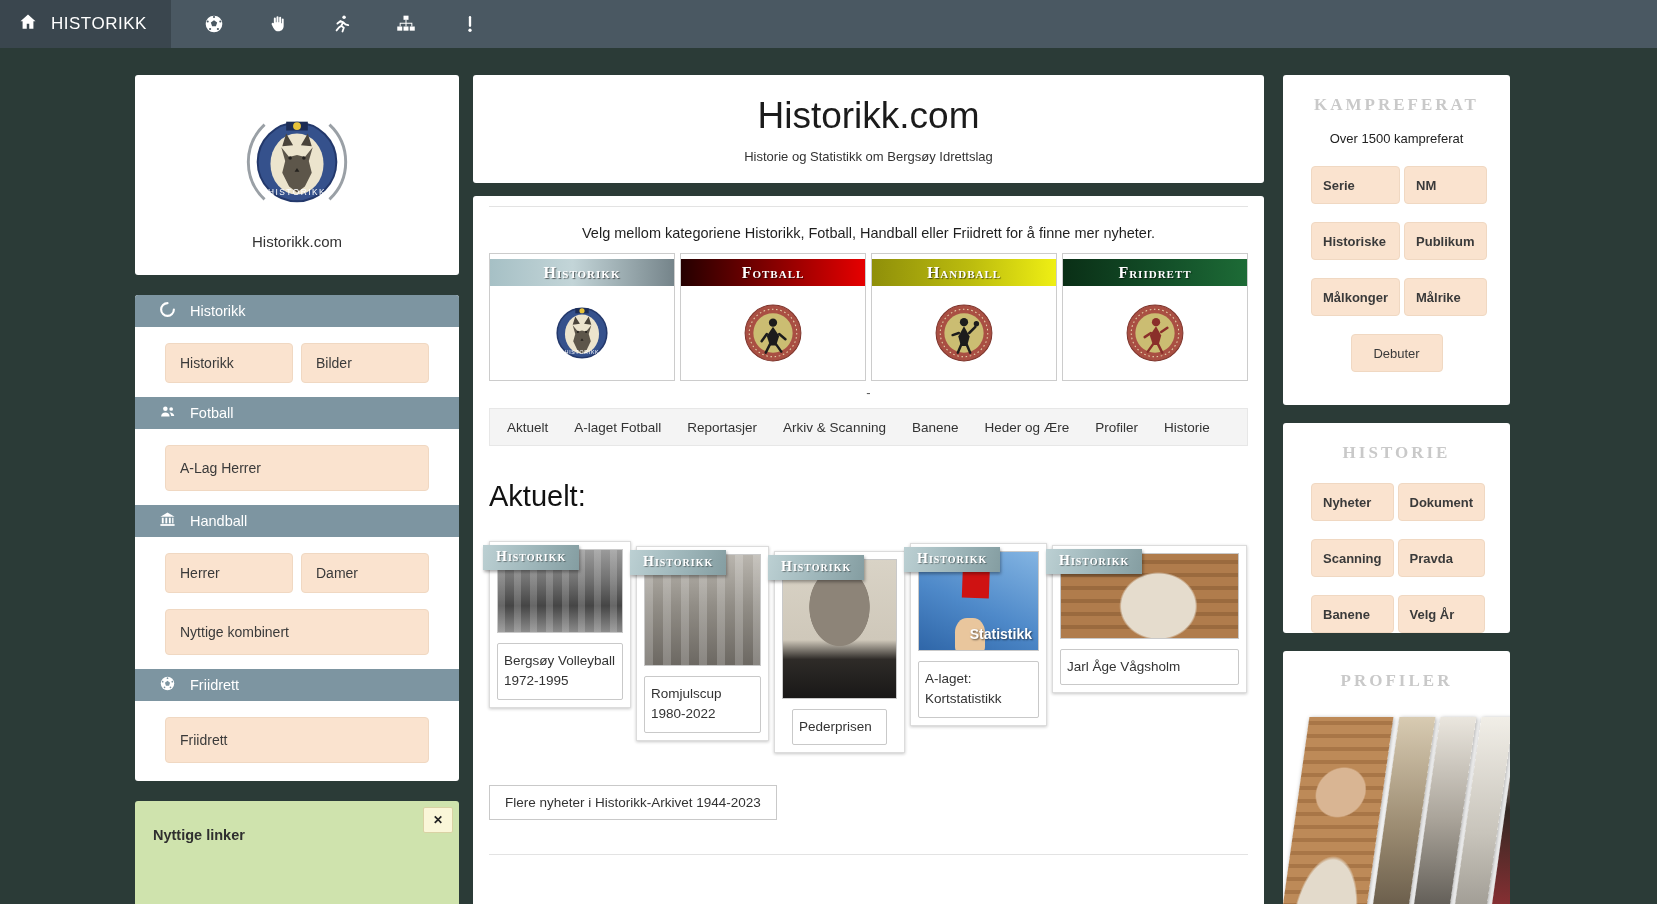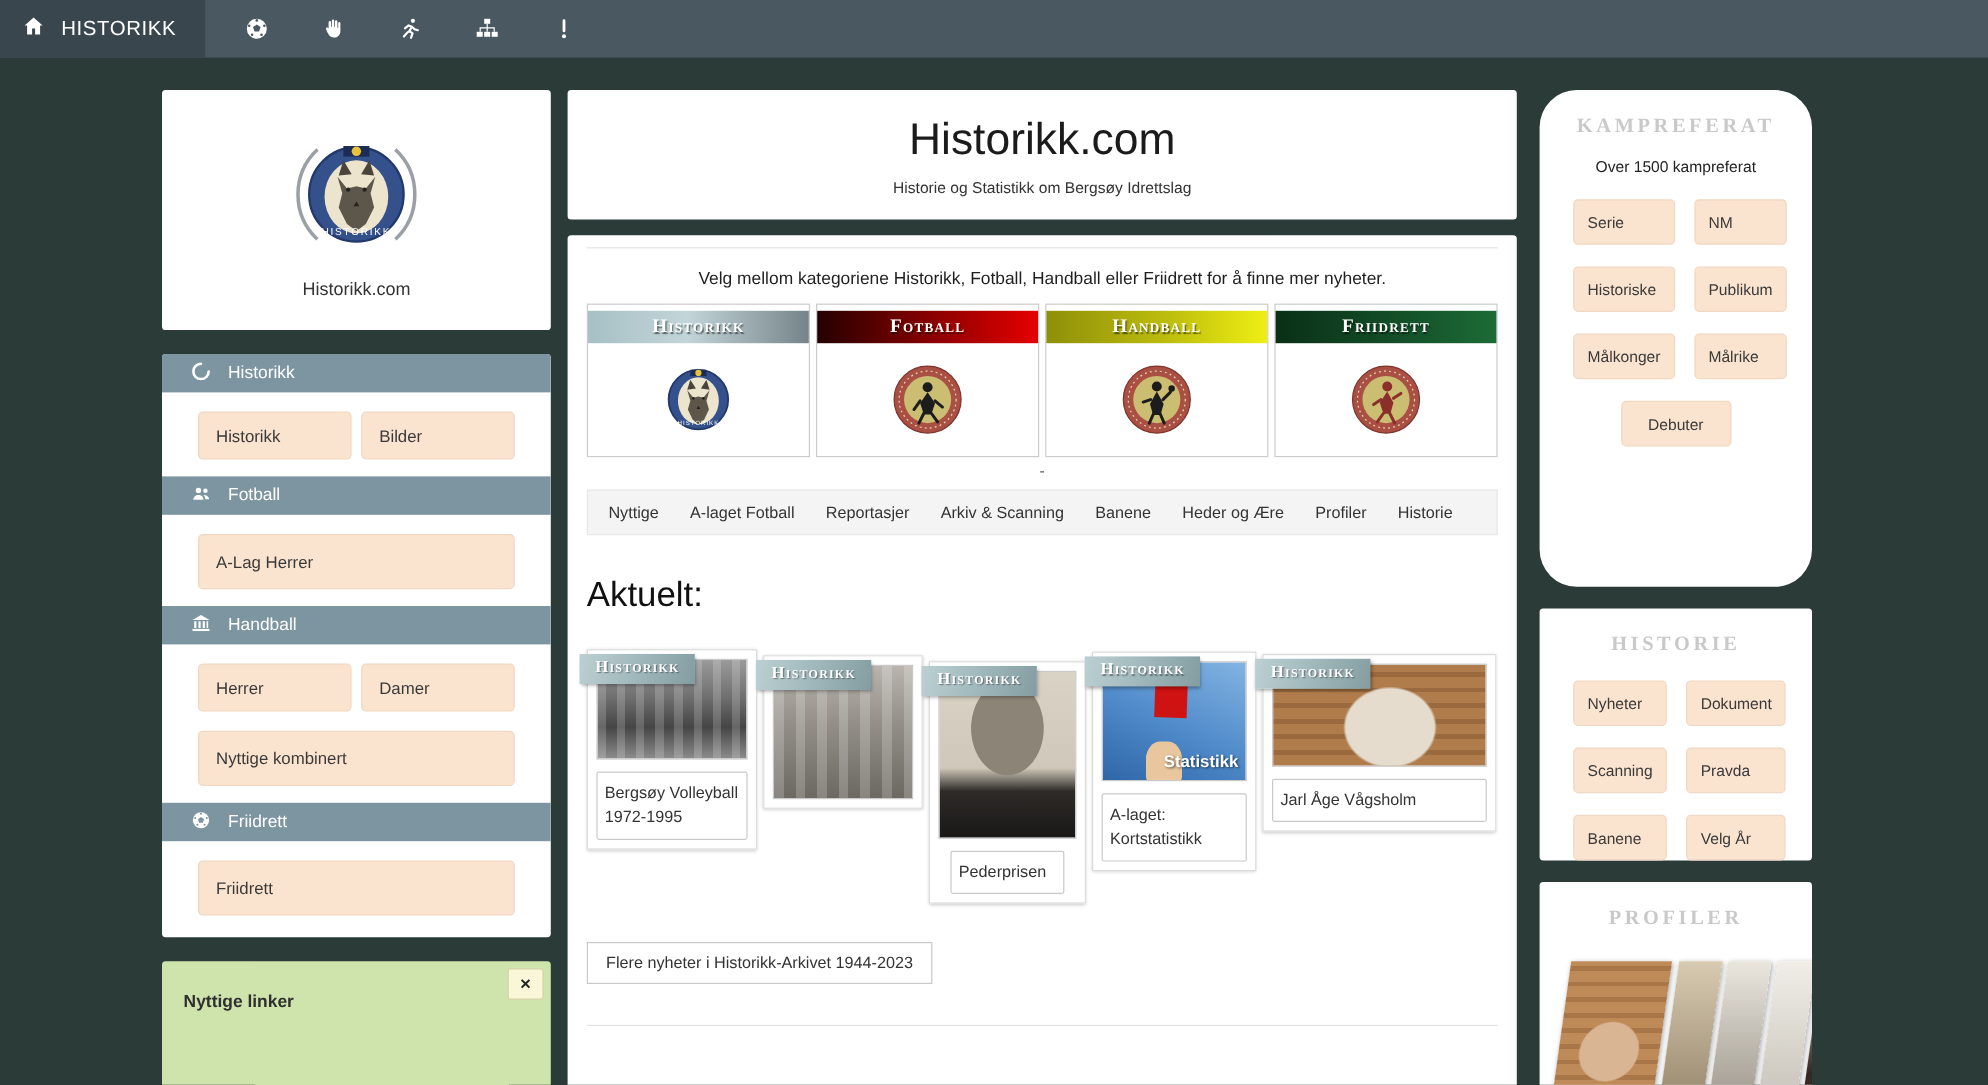--- a/index.html
+++ b/index.html
@@ -88,27 +88,27 @@
         radial-gradient(ellipse 46px 40px at 55% 62%, #e5dccd 0%, #e5dccd 80%, rgba(0,0,0,0) 85%),
         repeating-linear-gradient(0deg, #b07c4c 0 9px, #9a6a3e 9px 13px); }
   .caption { margin-top:10px; border:1px solid #c9c9c9; border-radius:2px; padding:7px 6px; text-align:left;
     font-size:13.5px; color:#333; line-height:1.5; background:#fff; }
   .nc3 .caption { margin-left:10px; margin-right:10px; }
   .more-row { display:flex; justify-content:flex-start; margin-top:32px; }
   .more-btn { border:1px solid #c9c9c9; background:#fff; padding:9px 15px; font-size:13.5px; color:#333; cursor:pointer; font-family:"Liberation Sans",sans-serif; }
   .hr2 { margin-top:34px; }
   
   .side-card { padding:20px 28px; }
-  .side-card.k1 { margin-top:27px; height:414px;border-radius:31px; }
+  .side-card.k1 { margin-top:27px; height:330px; }
   .side-card.k2 { margin-top:18px; height:210px; }
   .side-card.k3 { margin-top:18px; height:400px; padding:20px 0 0; }
   .side-title { text-align:center; font-family:"Liberation Serif", serif; font-weight:bold; font-size:17px;
     letter-spacing:3px; color:#c9c9c9; }
   .side-sub { text-align:center; font-size:13px; color:#222; margin-top:16px; }
-  .side-grid { display:grid; grid-template-columns:1fr 1fr; gap:18px 16px; margin-top:20px; }
+  .side-grid { display:grid; grid-template-columns:1fr 1fr; gap:18px 4px; margin-top:20px;font-weight:bold; }
   .side-grid .pbtn { height:38px; font-size:13px; padding:0 11px; }
   .side-center { display:flex; justify-content:center; margin-top:18px; }
   .side-center .pbtn { flex:none; width:92px; height:38px; font-size:13px; justify-content:center; }
   
   .collage { position:relative; height:330px; margin-top:16px; overflow:hidden; }
   .strip { position:absolute; top:10px; height:290px; transform:skewX(-8deg); box-shadow:1px 1px 4px rgba(0,0,0,.35); }
   .st1 { left:6px; width:84px; background:
          radial-gradient(ellipse 30px 30px at 50% 26%, #d9b593 0%, #d9b593 80%, rgba(0,0,0,0) 85%),
          radial-gradient(ellipse 40px 80px at 52% 70%, #e3dacb 0%, #e3dacb 75%, rgba(0,0,0,0) 80%),
          repeating-linear-gradient(0deg,#bd8a58 0 9px,#a87647 9px 13px); }
@@ -362,41 +362,42 @@
                   <path class="limbs" d="M26 30l-6 4M36 29l6-4M28 41l-5 7M33 41l4 8" stroke-width="2.4" stroke-linecap="round"></path>
                 </g>
               </svg>
           </div>
         </div>
       </div>
 
       <div class="sep-dash" data-interactable="false">-</div>
 
       <div class="tabbar" data-interactable="false">
-        <span class="tab" data-interactable="true">Nyttige</span>
+        <span class="tab" data-interactable="true">Aktuelt</span>
         <span class="tab" data-interactable="true">A-laget Fotball</span>
         <span class="tab" data-interactable="true">Reportasjer</span>
         <span class="tab" data-interactable="true">Arkiv &amp; Scanning</span>
         <span class="tab" data-interactable="true">Banene</span>
         <span class="tab" data-interactable="true">Heder og Ære</span>
         <span class="tab" data-interactable="true">Profiler</span>
         <span class="tab" data-interactable="true">Historie</span>
       </div>
 
       <h2 class="aktuelt-h" data-interactable="false">Aktuelt:</h2>
 
       <div class="news-row" data-interactable="false">
         <div class="news-card nc1" data-interactable="true">
           <div class="ribbon" data-interactable="false">Historikk</div>
           <div class="photo p1" data-interactable="false"></div>
           <div class="caption" data-interactable="true">Bergsøy Volleyball 1972-1995</div>
         </div>
         <div class="news-card nc2" data-interactable="true">
           <div class="ribbon" data-interactable="false">Historikk</div>
           <div class="photo p2" data-interactable="false"></div>
+          <div class="caption" data-interactable="true">Romjulscup 1980-2022</div>
         </div>
         <div class="news-card nc3" data-interactable="true">
           <div class="ribbon" data-interactable="false">Historikk</div>
           <div class="photo p3" data-interactable="false"></div>
           <div class="caption" data-interactable="true">Pederprisen</div>
         </div>
         <div class="news-card nc4" data-interactable="true">
           <div class="ribbon" data-interactable="false">Historikk</div>
           <div class="photo p4" data-interactable="false">
             <div class="redcard" data-interactable="false"></div>

